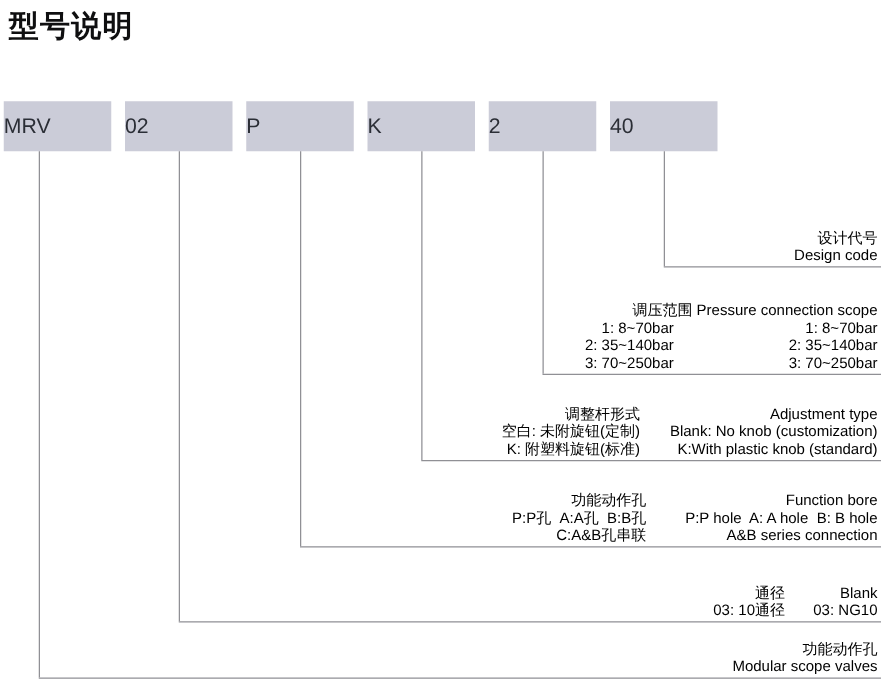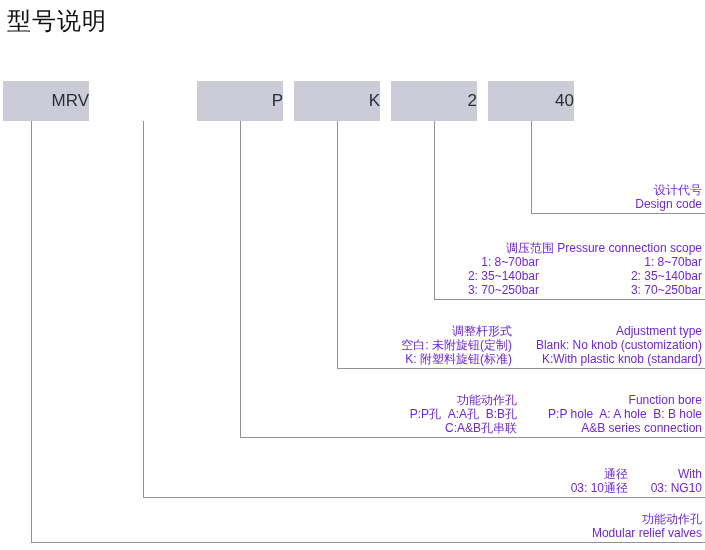--- a/index.html
+++ b/index.html
@@ -2,27 +2,27 @@
 <html><head>
 <meta charset="utf-8">
 <style>
   html,body { margin:0; padding:0; background:#ffffff; }
   .page {
     position:relative; width:705px; height:550px; background:#ffffff;
     font-family:"Liberation Sans","DejaVu Sans",sans-serif; overflow:hidden;
   }
   .page-title {
     position:absolute; left:7px; top:5px;
-    font-size:24px; font-weight:normal; color:#0f0f10; letter-spacing:1px;
+    font-size:24px; font-weight:bold; color:#0f0f10; letter-spacing:1px;
   }
   
   .code-box {
     position:absolute; top:81px; width:86px; height:40px;
     background:#cbccd8; color:#2b2e36;
-    font-size:17px; font-weight:500; text-align:right; line-height:40px;
+    font-size:17px; font-weight:500; text-align:left; line-height:40px;
   }
   .b0{left:3px} .b1{left:100px} .b2{left:197px} .b3{left:294px} .b4{left:391px} .b5{left:488px}
   
   .vline { position:absolute; top:121px; width:1px; background:#909095; }
   .v0{left:31px;  height:421px}
   .v1{left:143px; height:376px}
   .v2{left:240px; height:316px}
   .v3{left:337px; height:247px}
   .v4{left:434px; height:178px}
   .v5{left:531px; height:92px}
@@ -30,21 +30,21 @@
   .shelf { position:absolute; height:1px; background:#909095; }
   .s-design{left:531px; top:213px; width:174px}
   .s-press {left:434px; top:299px; width:271px}
   .s-adj   {left:337px; top:368px; width:368px}
   .s-bore  {left:240px; top:437px; width:465px}
   .s-size  {left:143px; top:497px; width:562px}
   .s-valve {left:31px;  top:542px; width:674px}
   
   .legend {
     position:absolute; right:3px; text-align:right;
-    font-size:12px; line-height:14px; color:#6d28d9; white-space:nowrap;
+    font-size:12px; line-height:14px; color:#000000; white-space:nowrap;
   }
   .lg-design{bottom:339px}
   .lg-press {bottom:253px}
   .lg-adj   {bottom:184px}
   .lg-bore  {bottom:115px}
   .lg-size  {bottom:55px}
   .lg-valve {bottom:10px}
   .row { display:flex; justify-content:flex-end; }
   .row span { white-space:pre; }
   .c1 { text-align:right; }
@@ -55,20 +55,21 @@
   .size  .c2 {width:74px}
 </style>
 </head>
 <body>
 
 <div class="page">
 
   <div class="page-title">型号说明</div>
 
   <div class="code-box b0">MRV</div>
+  <div class="code-box b1">02</div>
   <div class="code-box b2">P</div>
   <div class="code-box b3">K</div>
   <div class="code-box b4">2</div>
   <div class="code-box b5">40</div>
 
   <div class="vline v0"></div>
   <div class="vline v1"></div>
   <div class="vline v2"></div>
   <div class="vline v3"></div>
   <div class="vline v4"></div>
@@ -128,26 +129,26 @@
     </div>
     <div class="row">
       <span class="c1">K: 附塑料旋钮(标准)</span>
         <span class="c2">K:With plastic knob (standard)</span>
     </div>
   </div>
 
   <div class="legend lg-size size">
     <div class="row">
       <span class="c1">通径</span>
-        <span class="c2">With</span>
+        <span class="c2">Blank</span>
     </div>
     <div class="row">
       <span class="c1">03: 10通径</span>
         <span class="c2">03: NG10</span>
     </div>
   </div>
 
   <div class="legend lg-valve">
     <div>功能动作孔</div>
-    <div>Modular relief valves</div>
+    <div>Modular scope valves</div>
   </div>
 
 </div>
 
 </body></html>

